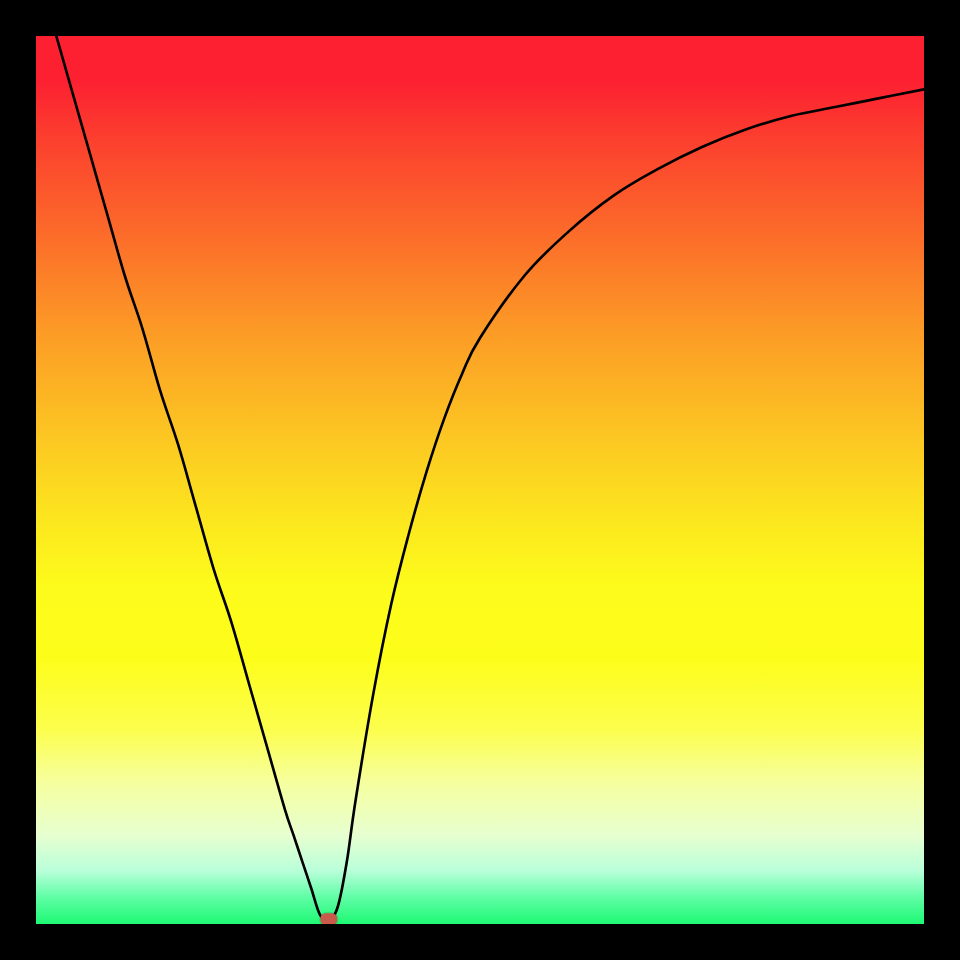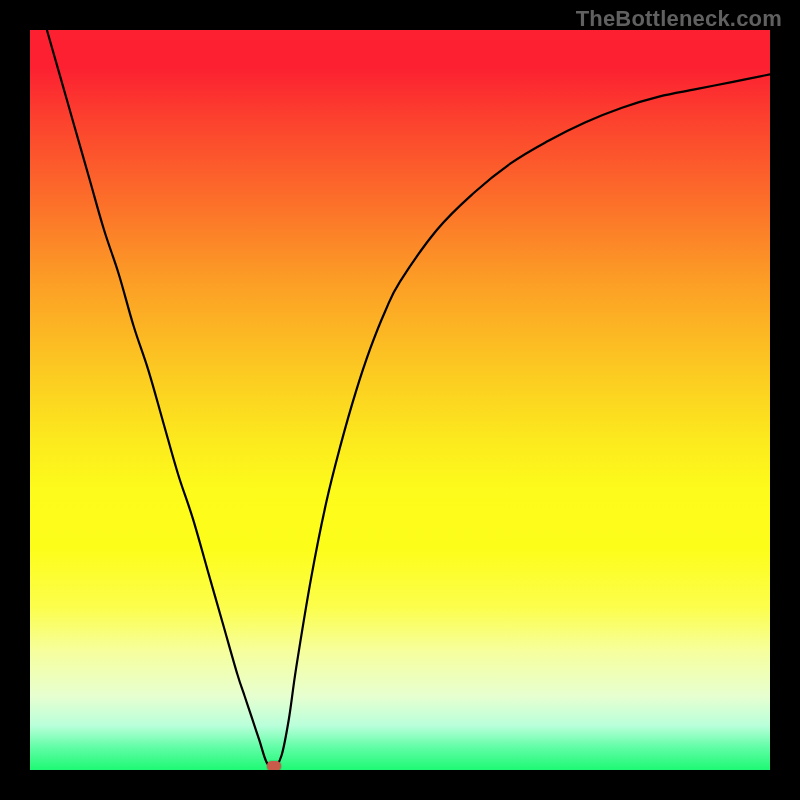--- a/index.html
+++ b/index.html
@@ -61,21 +61,20 @@
     height: 10px;
     border-radius: 5px / 4px;
     background: #C95B4A;
     box-shadow: 0 0 0 1px rgba(0,0,0,0.1);
   }
 </style>
 </head>
 <body>
 <div class="frame">
 
-  <div class="watermark">TheBottleneck.com</div>
 
   <div class="plot-area">
     <div class="gradient"></div>
     <svg class="curve" viewBox="0 0 740 740" preserveAspectRatio="none">
       <path id="curve-path" fill="none" stroke="#000" stroke-width="2.2" stroke-linejoin="round" stroke-linecap="round" d="M 0.00 -59.20 C 2.66 -49.88, 9.47 -26.05, 14.80 -7.40 C 20.13 11.25, 24.27 25.75, 29.60 44.40 C 34.93 63.05, 39.07 77.55, 44.40 96.20 C 49.73 114.85, 53.87 129.35, 59.20 148.00 C 64.53 166.65, 68.67 182.48, 74.00 199.80 C 79.33 217.12, 83.47 226.88, 88.80 244.20 C 94.13 261.52, 98.27 278.68, 103.60 296.00 C 108.93 313.32, 113.07 323.08, 118.40 340.40 C 123.73 357.72, 127.87 373.55, 133.20 392.20 C 138.53 410.85, 142.67 426.68, 148.00 444.00 C 153.33 461.32, 157.47 471.08, 162.80 488.40 C 168.13 505.72, 172.27 521.55, 177.60 540.20 C 182.93 558.85, 187.07 573.35, 192.40 592.00 C 197.73 610.65, 203.20 630.48, 207.20 643.80 C 211.20 657.12, 211.94 658.01, 214.60 666.00 C 217.26 673.99, 219.34 680.21, 222.00 688.20 C 224.66 696.19, 226.74 702.41, 229.40 710.40 C 232.06 718.39, 234.14 727.94, 236.80 732.60 C 239.46 737.26, 241.54 737.63, 244.20 736.30 C 246.86 734.97, 248.94 733.86, 251.60 725.20 C 254.26 716.54, 256.34 704.18, 259.00 688.20 C 261.66 672.22, 262.40 661.71, 266.40 636.40 C 270.40 611.09, 275.87 576.90, 281.20 547.60 C 286.53 518.30, 290.67 497.58, 296.00 473.60 C 301.33 449.62, 305.47 434.38, 310.80 414.40 C 316.13 394.42, 320.27 379.92, 325.60 362.60 C 330.93 345.28, 335.07 332.85, 340.40 318.20 C 345.73 303.55, 349.87 293.19, 355.20 281.20 C 360.53 269.21, 360.68 266.25, 370.00 251.60 C 379.32 236.95, 393.68 215.78, 407.00 199.80 C 420.32 183.82, 430.68 174.79, 444.00 162.80 C 457.32 150.81, 467.68 142.52, 481.00 133.20 C 494.32 123.88, 504.68 118.33, 518.00 111.00 C 531.32 103.67, 541.68 98.49, 555.00 92.50 C 568.32 86.51, 578.68 82.36, 592.00 77.70 C 605.32 73.04, 615.68 69.93, 629.00 66.60 C 642.32 63.27, 652.68 61.86, 666.00 59.20 C 679.32 56.54, 689.68 54.46, 703.00 51.80 C 716.32 49.14, 733.34 45.73, 740.00 44.40"></path>
     </svg>
     <div id="marker" class="marker" style="left: 237.2px; top: 731.3px;"></div>
   </div>
 
 </div>

